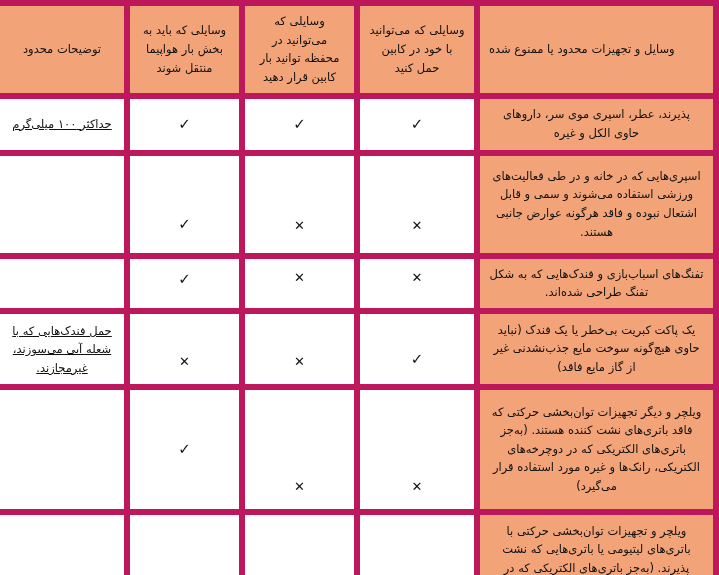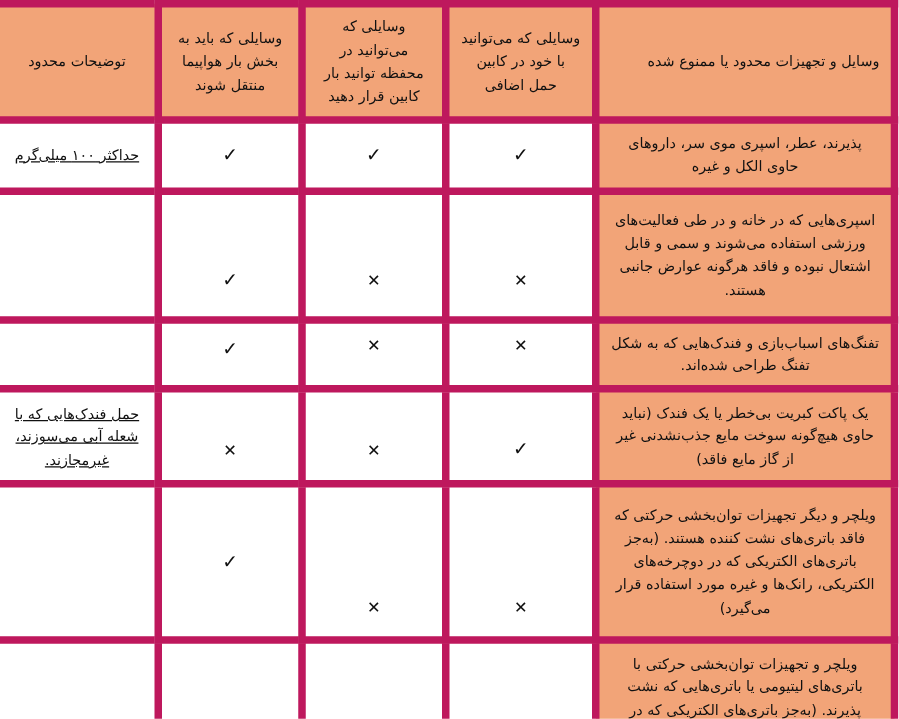--- a/index.html
+++ b/index.html
@@ -44,21 +44,21 @@
   thead th {
     background: #F2A478;
     height: 56px;
     text-align: center;
     font-weight: 400;
     padding: 5px 8px;
     font-size: 11.5px;
     line-height: 1.55;
   }
   thead th.h-item {
-    text-align: right;
+    text-align: left;
   }
   td.item-cell {
     background: #F2A478;
     text-align: center;
     padding: 7px 12px;
   }
   td.notes-cell {
     background: #ffffff;
     text-align: center;
     font-size: 11.5px;
@@ -119,21 +119,21 @@
     <colgroup>
       <col class="c-item">
       <col class="c-cabin">
       <col class="c-over">
       <col class="c-hold">
       <col class="c-notes">
     </colgroup>
     <thead>
       <tr>
         <th class="h-item">وسایل و تجهیزات محدود یا ممنوع شده</th>
-        <th>وسایلی که می‌توانید با خود در کابین حمل اضافی</th>
+        <th>وسایلی که می‌توانید با خود در کابین حمل کنید</th>
         <th>وسایلی که می‌توانید در محفظه توانید بار کابین قرار دهید</th>
         <th>وسایلی که باید به بخش بار هواپیما منتقل شوند</th>
         <th>توضیحات محدود</th>
       </tr>
     </thead>
     <tbody>
       <tr class="r1">
         <td class="item-cell">پذیرند، عطر، اسپری موی سر، داروهای حاوی الکل و غیره</td>
         <td class="mark-cell col-cabin"><span class="mark check">✓</span></td>
         <td class="mark-cell col-over"><span class="mark check">✓</span></td>

